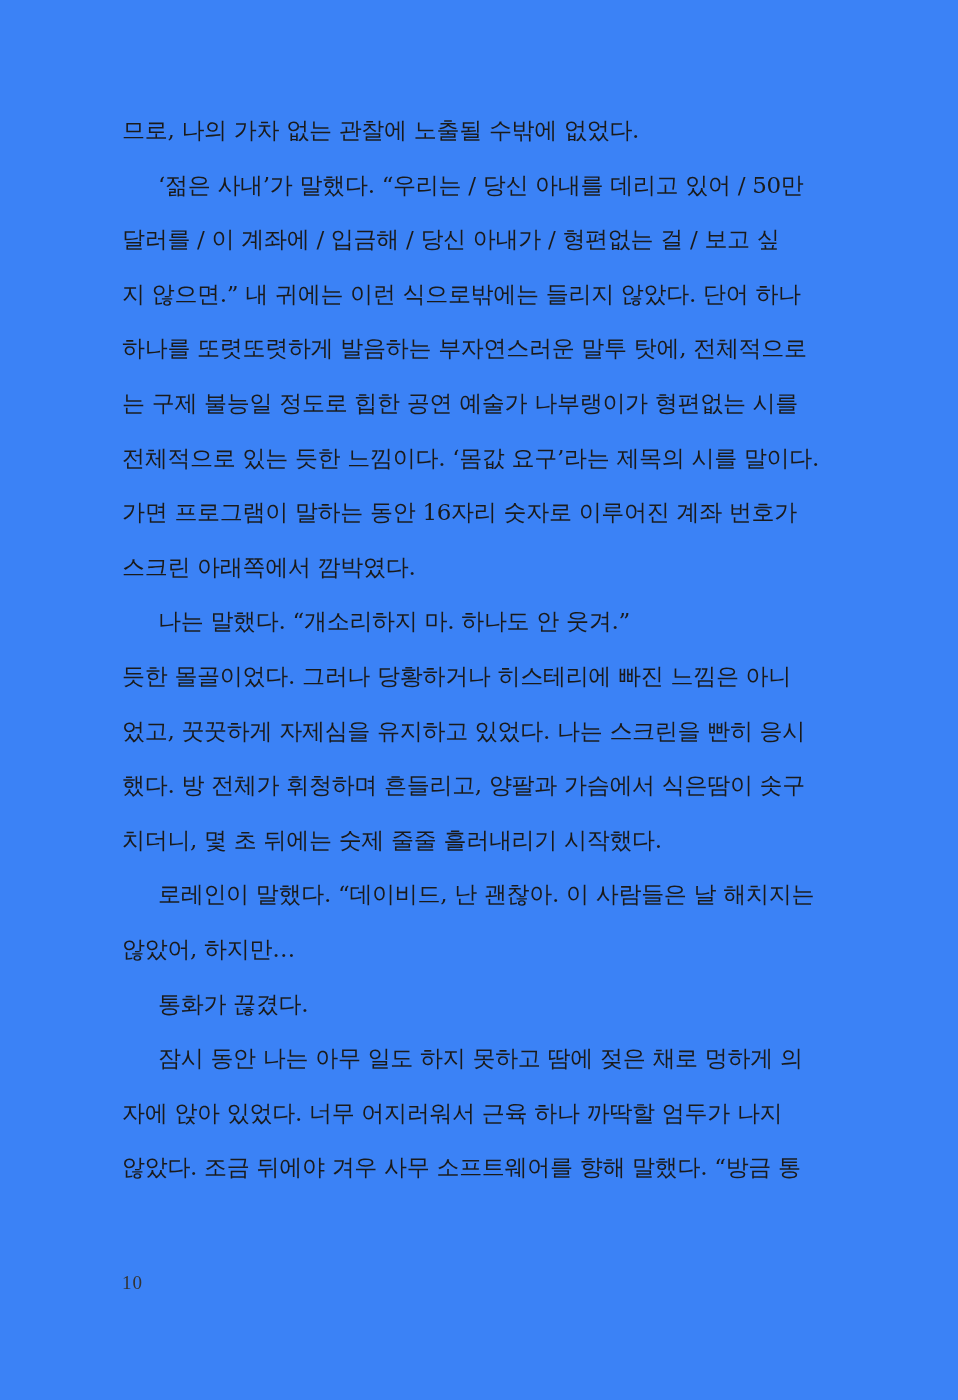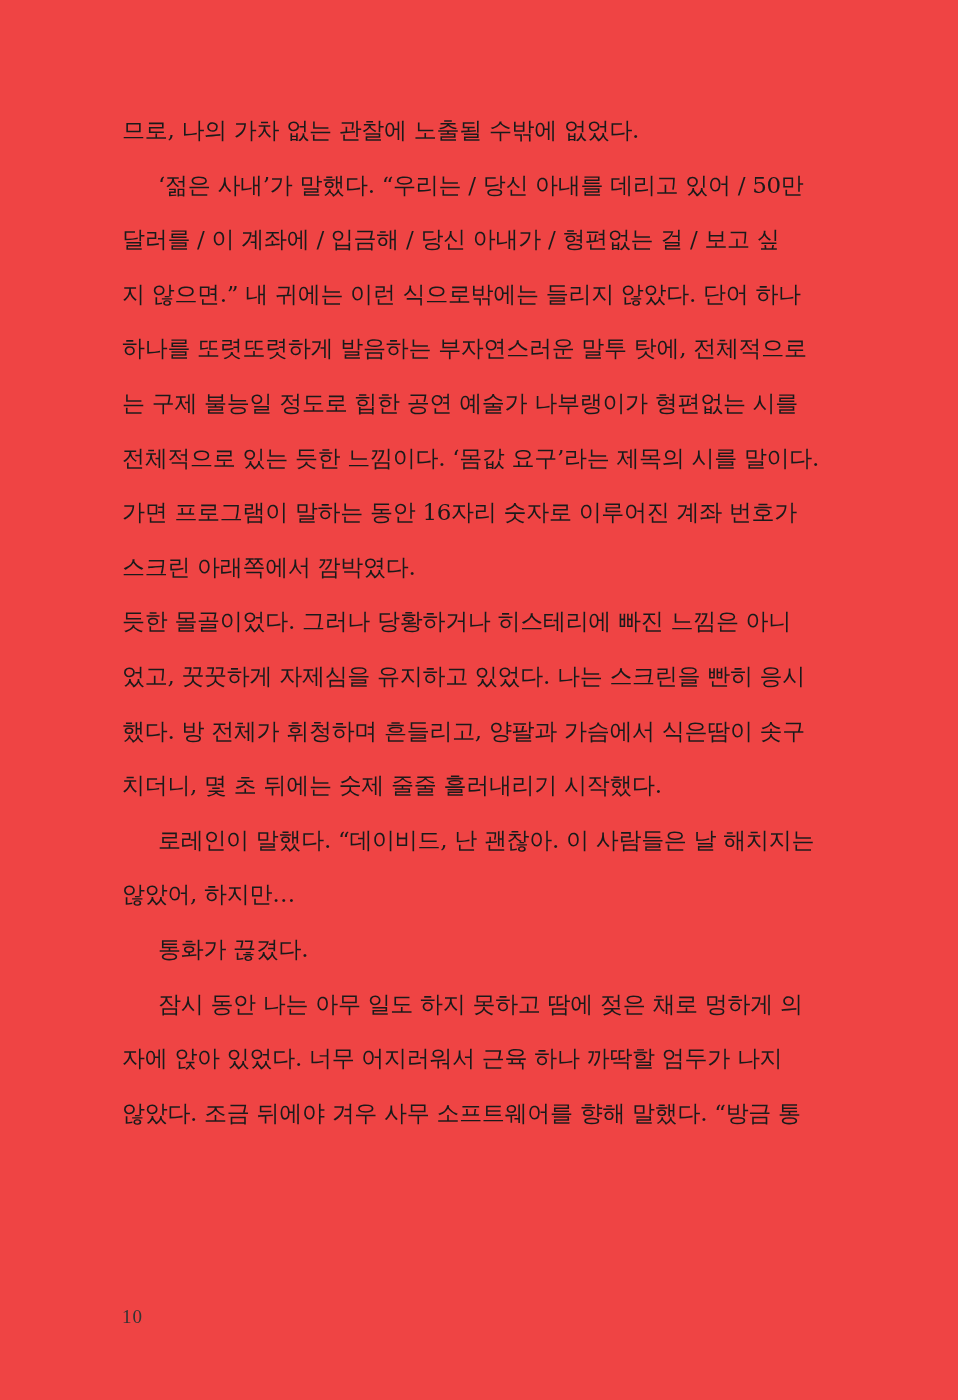--- a/index.html
+++ b/index.html
@@ -13,21 +13,21 @@
     position: relative;
     overflow: hidden;
     font-family: "DejaVu Serif", "Liberation Serif", serif;
     color: #1a1a1a;
   }
   .page {
     position: absolute;
     left: 0; top: 0;
     width: 958px;
     height: 1400px;
-    background: #ef4444;
+    background: #3b82f6;
   }
   .text-block {
     position: absolute;
     left: 122px;
     top: 108px;
     width: 654px;
   }
   .line {
     height: 54.6px;
     line-height: 44px;
@@ -39,41 +39,42 @@
   }
   .line.last {
     text-align-last: left;
   }
   .line.indent {
     padding-left: 36px;
   }
   .page-number {
     position: absolute;
     left: 122px;
-    top: 1306px;
+    top: 1272px;
     font-family: "Liberation Serif", serif;
     font-size: 19px;
     color: #333333;
     letter-spacing: 1px;
   }
 </style>
 </head>
 <body>
 
 <div class="page">
   <div class="text-block">
     <div class="line last">므로, 나의 가차 없는 관찰에 노출될 수밖에 없었다.</div>
     <div class="line indent">‘젊은 사내’가 말했다. “우리는 / 당신 아내를 데리고 있어 / 50만</div>
     <div class="line">달러를 / 이 계좌에 / 입금해 / 당신 아내가 / 형편없는 걸 / 보고 싶</div>
     <div class="line">지 않으면.” 내 귀에는 이런 식으로밖에는 들리지 않았다. 단어 하나</div>
     <div class="line">하나를 또렷또렷하게 발음하는 부자연스러운 말투 탓에, 전체적으로</div>
     <div class="line">는 구제 불능일 정도로 힙한 공연 예술가 나부랭이가 형편없는 시를</div>
     <div class="line">전체적으로 있는 듯한 느낌이다. ‘몸값 요구’라는 제목의 시를 말이다.</div>
     <div class="line">가면 프로그램이 말하는 동안 16자리 숫자로 이루어진 계좌 번호가</div>
     <div class="line last">스크린 아래쪽에서 깜박였다.</div>
+    <div class="line indent last">나는 말했다. “개소리하지 마. 하나도 안 웃겨.”</div>
     <div class="line">듯한 몰골이었다. 그러나 당황하거나 히스테리에 빠진 느낌은 아니</div>
     <div class="line">었고, 꿋꿋하게 자제심을 유지하고 있었다. 나는 스크린을 빤히 응시</div>
     <div class="line">했다. 방 전체가 휘청하며 흔들리고, 양팔과 가슴에서 식은땀이 솟구</div>
     <div class="line last">치더니, 몇 초 뒤에는 숫제 줄줄 흘러내리기 시작했다.</div>
     <div class="line indent">로레인이 말했다. “데이비드, 난 괜찮아. 이 사람들은 날 해치지는</div>
     <div class="line last">않았어, 하지만…</div>
     <div class="line indent last">통화가 끊겼다.</div>
     <div class="line indent">잠시 동안 나는 아무 일도 하지 못하고 땀에 젖은 채로 멍하게 의</div>
     <div class="line">자에 앉아 있었다. 너무 어지러워서 근육 하나 까딱할 엄두가 나지</div>
     <div class="line">않았다. 조금 뒤에야 겨우 사무 소프트웨어를 향해 말했다. “방금 통</div>

